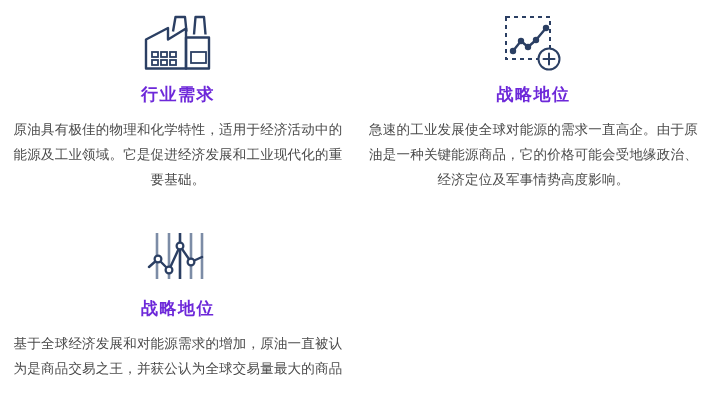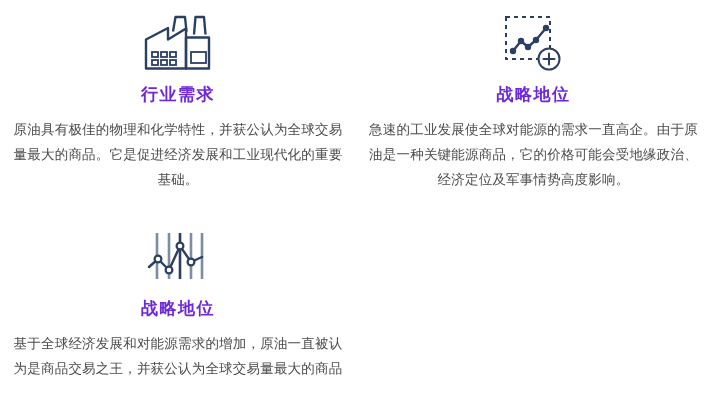--- a/index.html
+++ b/index.html
@@ -83,21 +83,21 @@
         <rect x="10" y="40" width="6" height="5" stroke="#2b3f63" stroke-width="1.8" fill="none"></rect>
         <rect x="19" y="40" width="6" height="5" stroke="#2b3f63" stroke-width="1.8" fill="none"></rect>
         <rect x="28" y="40" width="6" height="5" stroke="#2b3f63" stroke-width="1.8" fill="none"></rect>
         <rect x="10" y="48" width="6" height="5" stroke="#2b3f63" stroke-width="1.8" fill="none"></rect>
         <rect x="19" y="48" width="6" height="5" stroke="#2b3f63" stroke-width="1.8" fill="none"></rect>
         <rect x="28" y="48" width="6" height="5" stroke="#2b3f63" stroke-width="1.8" fill="none"></rect>
         <rect x="49" y="40" width="15" height="11" stroke="#2b3f63" stroke-width="1.8" fill="none"></rect>
       </svg>
     </div>
     <h3 class="card-title">行业需求</h3>
-    <p class="card-body">原油具有极佳的物理和化学特性，并获公认为全球交易量最大的商品。它是促进经济发展和工业现代化的重要基础。</p>
+    <p class="card-body">原油具有极佳的物理和化学特性，适用于经济活动中的能源及工业领域。它是促进经济发展和工业现代化的重要基础。</p>
   </div>
 
   <div class="feature-card card-top-right">
     <div class="card-icon">
       <svg width="62" height="58" viewBox="0 0 62 58" fill="none" xmlns="http://www.w3.org/2000/svg">
         <rect x="3" y="3" width="44" height="42" stroke="#2b3f63" stroke-width="2" stroke-dasharray="4 4" fill="none"></rect>
         <polyline points="10,37 18,27 25,33 33,26 43,14" stroke="#2b3f63" stroke-width="2.4" fill="none" stroke-linecap="round" stroke-linejoin="round"></polyline>
         <circle cx="10" cy="37" r="3.2" fill="#2b3f63"></circle>
         <circle cx="18" cy="27" r="3.2" fill="#2b3f63"></circle>
         <circle cx="25" cy="33" r="3.2" fill="#2b3f63"></circle>

